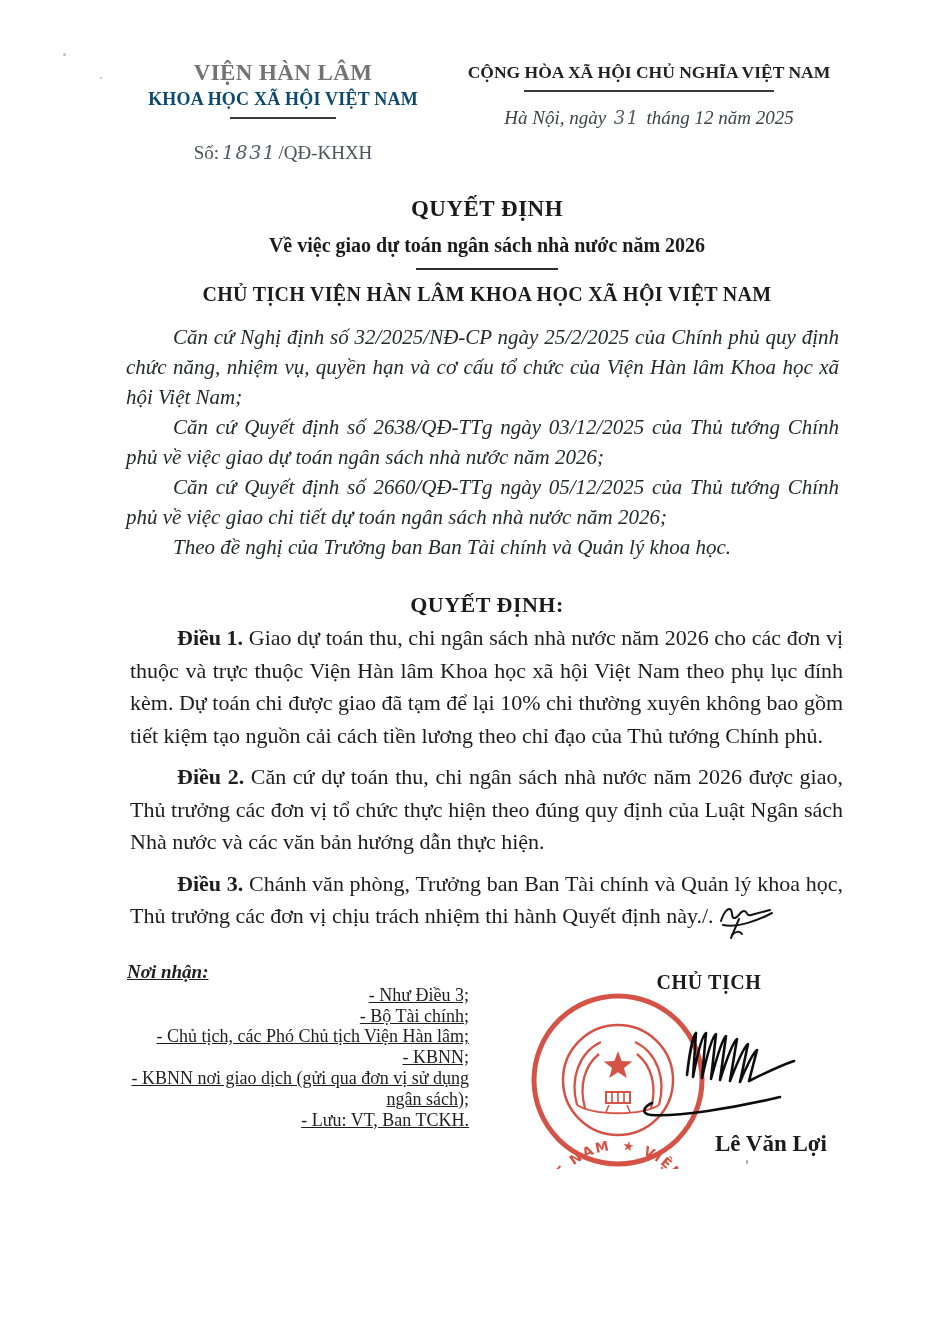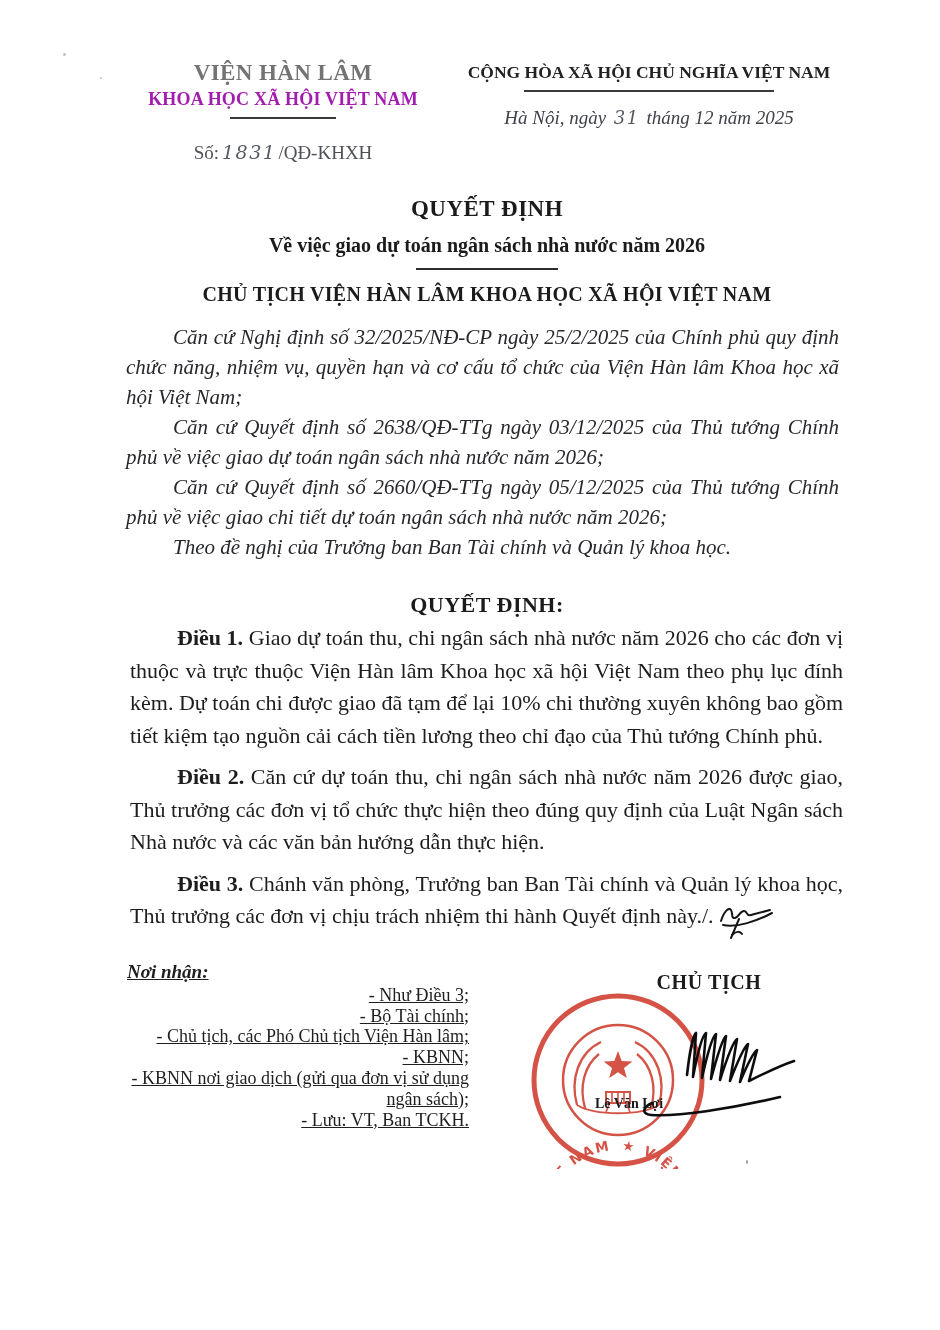--- a/index.html
+++ b/index.html
@@ -8,21 +8,21 @@
     width:940px;height:1330px;
     margin:0 auto;
     background:#ffffff;
     font-family:"Liberation Serif","DejaVu Serif",serif;
     color:#1b1b1b;
     overflow:hidden;
   }
   
   .header-left{position:absolute;left:132px;top:60px;width:302px;text-align:center;}
   .org-line1{font-size:23px;font-weight:bold;letter-spacing:.4px;color:#737373;}
-  .org-line2{font-size:18px;font-weight:bold;letter-spacing:.2px;margin-top:3px;color:#a21caf;}
+  .org-line2{font-size:18px;font-weight:bold;letter-spacing:.2px;margin-top:3px;color:#0c4a6e;}
   .org-rule{width:106px;border-top:2px solid #3a3a3a;margin:7px auto 0;}
   .so-line{margin-top:22px;font-size:19px;color:#4e5157;}
   .stamped-num{
     font-family:"DejaVu Serif",serif;font-style:italic;
     letter-spacing:1.5px;color:#555a63;margin:0 2px 0 3px;
   }
   .header-right{position:absolute;left:438px;top:62px;width:422px;text-align:center;}
   .nat-line1{font-size:17.5px;font-weight:bold;color:#222;}
   .nat-line2{font-size:19px;font-weight:bold;margin-top:4px;color:#222;}
   .nat-rule{width:250px;border-top:2px solid #3a3a3a;margin:7px auto 0;}
@@ -48,22 +48,22 @@
   .paraph{display:inline-block;vertical-align:-17px;margin-left:3px;}
   
   .recipients{position:absolute;left:127px;top:962px;width:342px;
     font-size:18px;line-height:20.8px;color:#1e1e1e;text-decoration:underline;}
   .recipients-label{font-size:19px;font-weight:bold;font-style:italic;margin-bottom:2px;}
   .recipients ul{list-style:none;margin:0;padding:0;text-align:right;}
   .sign-title{position:absolute;left:595px;top:971px;width:228px;text-align:center;
     font-size:20px;font-weight:bold;letter-spacing:.6px;}
   .stamp{position:absolute;left:529px;top:991px;width:178px;height:178px;}
   .sig{position:absolute;left:630px;top:1003px;width:180px;height:135px;}
-  .sign-name{position:absolute;left:595px;top:1096px;width:232px;text-align:left;
-    font-size:14px;font-weight:bold;}
+  .sign-name{position:absolute;left:595px;top:1131px;width:232px;text-align:right;
+    font-size:23px;font-weight:bold;}
   
   .speck{position:absolute;border-radius:50%;background:#8a8a8a;opacity:.55;}
 </style>
 </head>
 <body>
 
 <div class="page">
 
   <div class="speck" style="left:63px;top:53px;width:3px;height:3px;"></div>
   <div class="speck" style="left:100px;top:77px;width:2px;height:2px;"></div>

